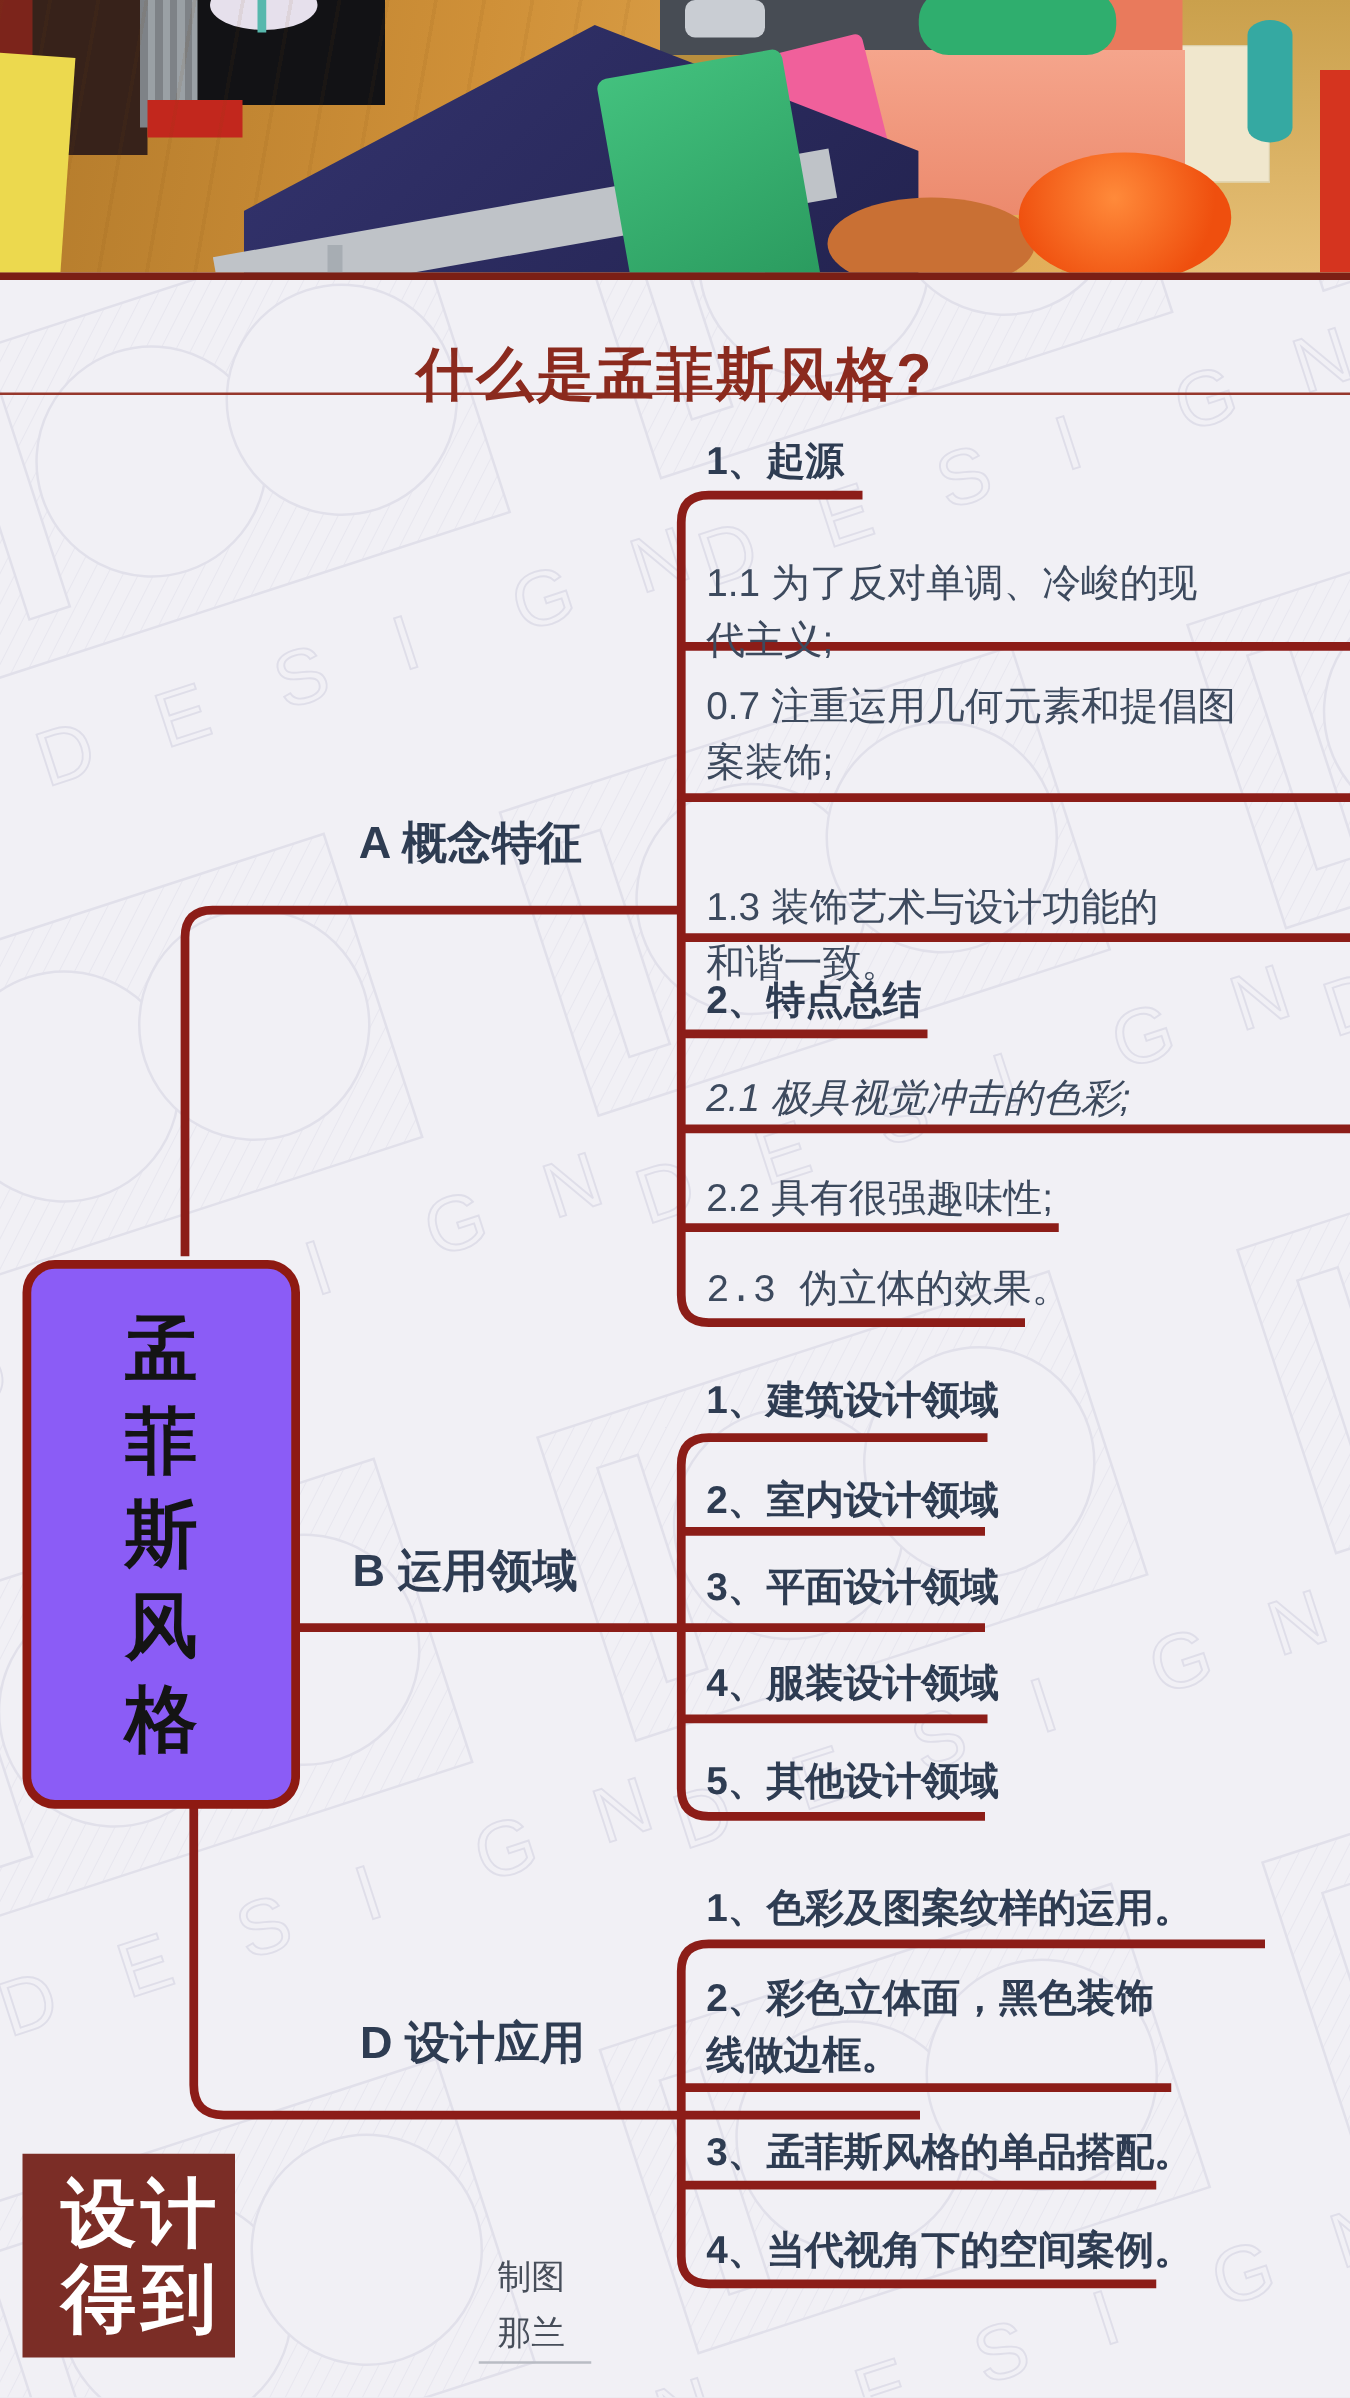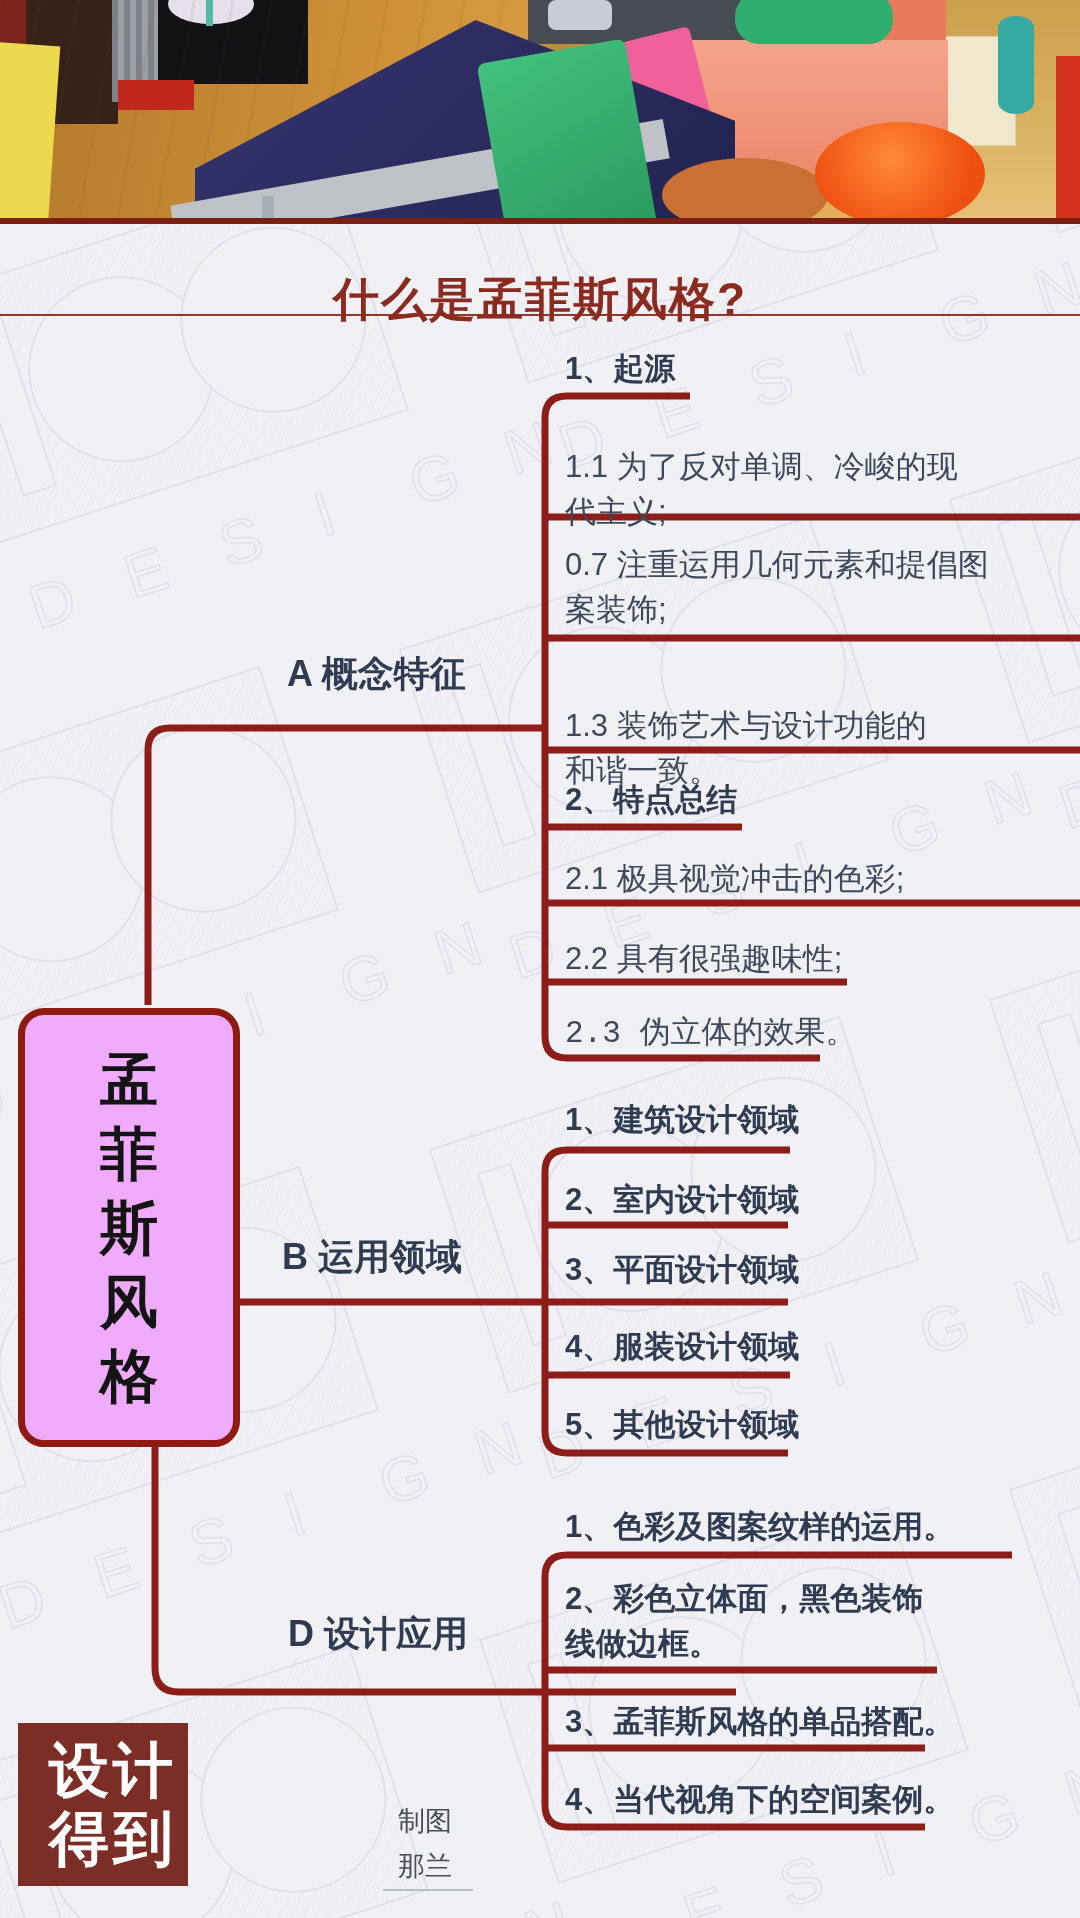--- a/index.html
+++ b/index.html
@@ -13,21 +13,21 @@
          background:linear-gradient(100deg,#b27a2b 0%,#cf9038 35%,#dda34c 60%,#e9bc6a 100%);}
   .photo div{position:absolute;}
   .photo-divider{position:absolute;left:0;top:218px;width:1080px;height:6px;background:#7b1f15;z-index:4;}
   
   .title{position:absolute;left:0;top:238px;width:1080px;text-align:center;z-index:3;
          font-size:46px;font-weight:bold;color:#8b2a1e;letter-spacing:2px;}
   .title-rule{position:absolute;left:0;top:314px;width:1080px;height:2px;background:#96372c;z-index:2;}
   
   .connectors{position:absolute;left:0;top:0;width:1080px;height:1918px;z-index:2;pointer-events:none;}
   .root{position:absolute;left:18px;top:1008px;width:222px;height:439px;box-sizing:border-box;
-        background:#f0abfc;border:7px solid #8e1a12;border-radius:26px;z-index:3;
+        background:#8b5cf6;border:7px solid #8e1a12;border-radius:26px;z-index:3;
         display:flex;align-items:center;justify-content:center;}
   .root span{display:block;width:60px;font-size:58px;line-height:74px;font-weight:bold;color:#141414;
         word-break:break-all;text-align:center;}
   .branch-label{position:absolute;z-index:3;font-size:36px;font-weight:bold;color:#2e3c52;white-space:nowrap;}
   .item{position:absolute;z-index:3;font-size:31px;line-height:45px;color:#3d4a5e;}
   .item.b{font-weight:bold;color:#2e3c52;}
   .nw{white-space:nowrap;}
   
   .logo{position:absolute;left:18px;top:1723px;width:170px;height:163px;background:#7b2d26;z-index:3;
         box-sizing:border-box;padding:14px 0 0 31px;}
@@ -141,21 +141,21 @@
 
   <div class="branch-label" style="left:287px;top:650px;">A 概念特征</div>
   <div class="branch-label" style="left:282px;top:1233px;">B 运用领域</div>
   <div class="branch-label" style="left:288px;top:1610px;">D 设计应用</div>
 
   <div class="item b nw" style="left:565px;top:346px;">1、起源</div>
   <div class="item" style="left:565px;top:444px;width:410px;">1.1 为了反对单调、冷峻的现代主义;</div>
   <div class="item" style="left:565px;top:542px;width:440px;">0.7 注重运用几何元素和提倡图案装饰;</div>
   <div class="item" style="left:565px;top:658px;width:385px;margin-top:45px;">1.3 装饰艺术与设计功能的和谐一致。</div>
   <div class="item b nw" style="left:565px;top:777px;">2、特点总结</div>
-  <div class="item nw" style="left:565px;top:856px;">2.1 极具视觉冲击的色彩;</div>
+  <div class="item nw" style="left:565px;top:856px;font-style:italic;">2.1 极具视觉冲击的色彩;</div>
   <div class="item nw" style="left:565px;top:936px;">2.2 具有很强趣味性;</div>
   <div class="item nw" style="left:565px;top:1011px;font-family:Liberation Mono, monospace;">2.3 伪立体的效果。</div>
 
   <div class="item b nw" style="left:565px;top:1097px;">1、建筑设计领域</div>
   <div class="item b nw" style="left:565px;top:1177px;">2、室内设计领域</div>
   <div class="item b nw" style="left:565px;top:1247px;">3、平面设计领域</div>
   <div class="item b nw" style="left:565px;top:1324px;">4、服装设计领域</div>
   <div class="item b nw" style="left:565px;top:1402px;">5、其他设计领域</div>
 
   <div class="item b nw" style="left:565px;top:1504px;">1、色彩及图案纹样的运用。</div>

